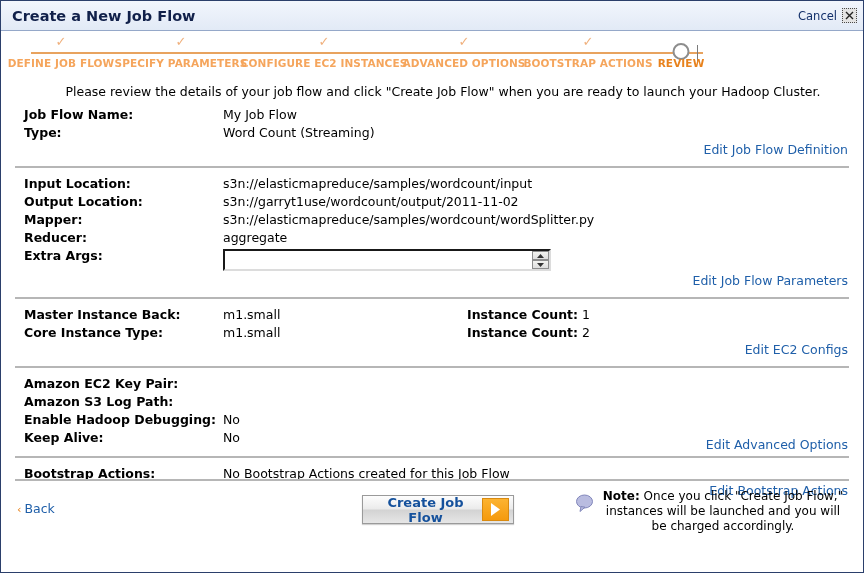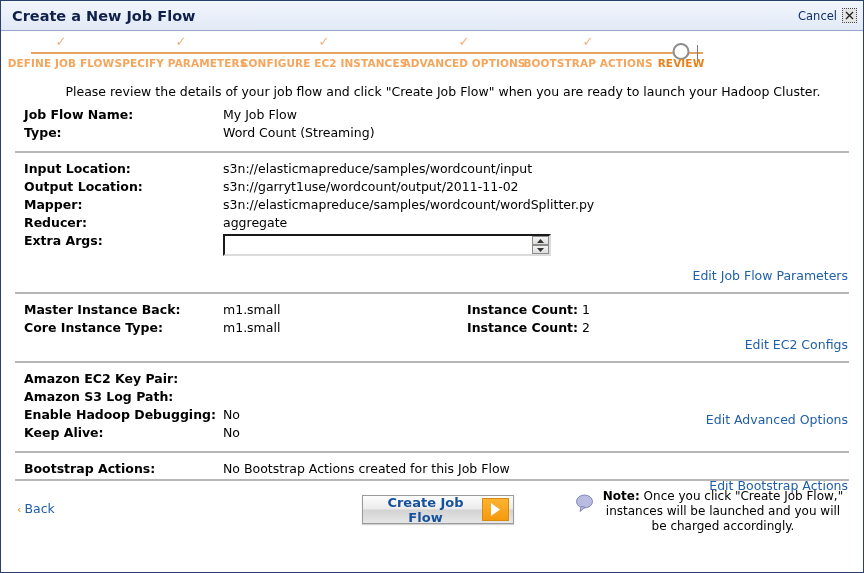--- a/index.html
+++ b/index.html
@@ -342,20 +342,21 @@
 
     <div class="section">
       <div class="row">
         <span class="lbl">Job Flow Name:</span>
         <span class="val">My Job Flow</span>
       </div>
       <div class="row">
         <span class="lbl">Type:</span>
         <span class="val">Word Count (Streaming)</span>
       </div>
+      <a class="edit-link">Edit Job Flow Definition</a>
     </div>
     <div class="hr"></div>
 
     <div class="section">
       <div class="row">
         <span class="lbl">Input Location:</span>
         <span class="val">s3n://elasticmapreduce/samples/wordcount/input</span>
       </div>
       <div class="row">
         <span class="lbl">Output Location:</span>
@@ -380,21 +381,21 @@
               </svg>
             </span>
             <span class="spin-btn">
               <svg width="7" height="4" viewBox="0 0 7 4">
                 <path d="M0 0 L7 0 L3.5 4 Z" fill="#333"></path>
               </svg>
             </span>
           </span>
         </span>
       </div>
-      <a class="edit-link" style="margin-top:12px;">Edit Job Flow Parameters</a>
+      <a class="edit-link" style="margin-top:2px;">Edit Job Flow Parameters</a>
     </div>
     <div class="hr"></div>
 
     <div class="section">
       <div class="row">
         <span class="lbl">Master Instance Back:</span>
         <span class="val spacer-col">m1.small</span>
         <span class="cnt-lbl">Instance Count:</span>
         <span class="cnt-val">1</span>
       </div>
@@ -417,21 +418,21 @@
         <span class="lbl">Amazon S3 Log Path:</span>
         <span class="val"></span>
       </div>
       <div class="row">
         <span class="lbl">Enable Hadoop Debugging:</span>
         <span class="val">No</span>
       </div>
       <div class="row">
         <span class="lbl">Keep Alive:</span>
         <span class="val">No</span>
-        <a class="edit-link-abs" style="top:48px;">Edit Advanced Options</a>
+        <a class="edit-link-abs" style="top:68px;">Edit Advanced Options</a>
       </div>
     </div>
     <div class="hr"></div>
 
     <div class="section">
       <div class="row">
         <span class="lbl">Bootstrap Actions:</span>
         <span class="val">No Bootstrap Actions created for this Job Flow</span>
       </div>
       <a class="edit-link">Edit Bootstrap Actions</a>

